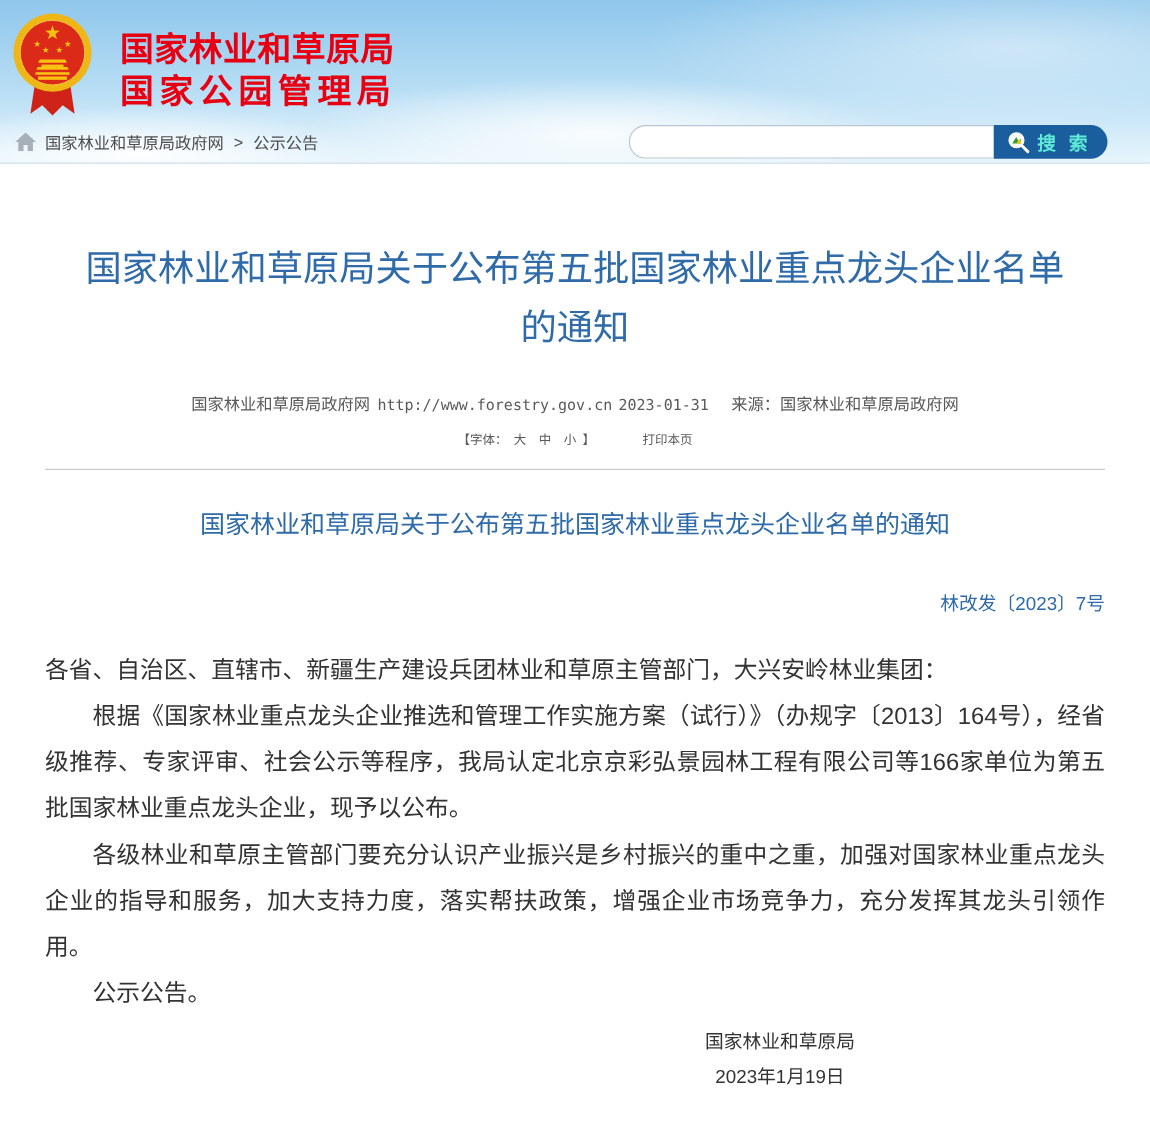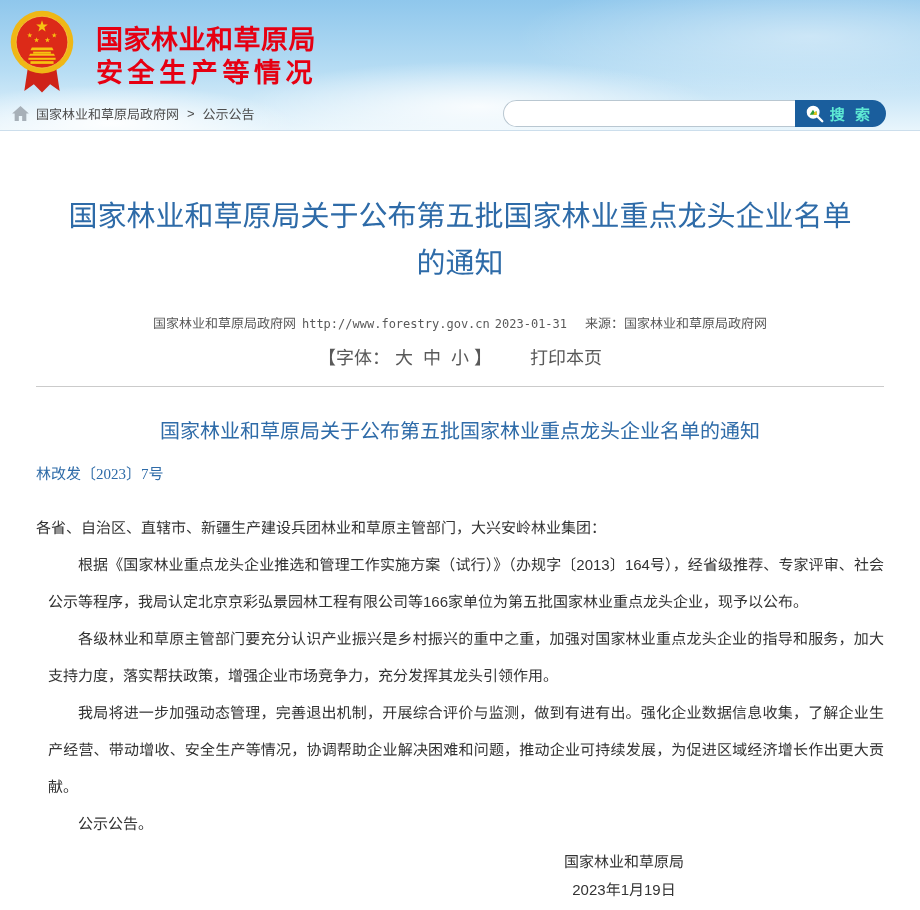--- a/index.html
+++ b/index.html
@@ -58,37 +58,37 @@
   .article-title {
     margin:62px auto 0; max-width:808px; text-align:center;
     color:#2e6ba8; font-size:29px; line-height:47px; font-weight:400;
   }
   .article-meta { margin-top:26px; text-align:center; font-size:13px; color:#595959; }
   .mono { font-family:"DejaVu Sans Mono","Liberation Mono",monospace; font-size:12px; }
   .meta-url  { margin-left:6px; }
   .meta-date { margin-left:5px; }
   .meta-from { margin-left:18px; }
 
-  .article-toolbar { margin-top:11px; text-align:center; font-size:18px; color:#595959; }
+  .article-toolbar { margin-top:11px; text-align:center; font-size:10px; color:#595959; }
   .font-link { color:#595959; text-decoration:none; margin:0 5px; cursor:pointer; }
   .print-link { margin-left:38px; color:#595959; text-decoration:none; cursor:pointer; }
 
   .divider { margin-top:17px; border:none; border-top:1px solid #cbcbcb; }
 
   .article-subtitle {
     margin-top:31px; text-align:center; color:#2e6ba8;
     font-size:20px; line-height:26px; font-weight:400;
   }
-  .doc-number { margin-top:18px; text-align:left; color:#2e6ba8; font-size:15px;font-family:Liberation Serif, serif; }
+  .doc-number { margin-top:38px; text-align:right; color:#2e6ba8; font-size:15px; }
 
   .para {
-    font-size:15px; line-height:37px; color:#333; text-align:justify;
+    font-size:19px; line-height:37px; color:#333; text-align:justify;
   }
   .para.first { margin-top:26px; }
-  .para.indent { text-indent:2em;margin-left:12px; }
+  .para.indent { text-indent:2em; }
 
   .signature {
     margin:6px 200px 0 auto; width:max-content;
     text-align:center; font-size:15px; line-height:28px; color:#333;
   }
 </style>
 <title>国家林业和草原局关于公布第五批国家林业重点龙头企业名单的通知</title></head>
 <body>
 
 <header class="site-header">
@@ -109,21 +109,21 @@
         <use href="#st" fill="#f7c211" transform="translate(68,40) scale(4)"></use>
         <path d="M33 62 h34 l-2 -4 h-30 Z" fill="#f7c211"></path>
         <rect x="37" y="64" width="26" height="3" fill="#f7c211"></rect>
         <path d="M31 70 h38 l-1.5 -3 h-35 Z" fill="#f7c211"></path>
         <rect x="30" y="73" width="40" height="3" fill="#f7c211"></rect>
         <rect x="33" y="78" width="34" height="4" fill="#f7c211"></rect>
       </svg>
     </div>
     <div class="brand-titles">
       <div class="brand-line1">国家林业和草原局</div>
-      <div class="brand-line2">安全生产等情况</div>
+      <div class="brand-line2">国家公园管理局</div>
     </div>
   </div>
 
   <div class="header-row">
     <div class="breadcrumb">
       <span class="home-icon">
         <svg width="17" height="15" viewBox="0 0 20 18" aria-hidden="true">
           <path d="M10 0 L20 9 H17 V18 H12 V12 H8 V18 H3 V9 H0 Z" fill="#a7b0b8"></path>
         </svg>
       </span>
@@ -162,20 +162,19 @@
   </div>
 
   <hr class="divider">
 
   <h2 class="article-subtitle">国家林业和草原局关于公布第五批国家林业重点龙头企业名单的通知</h2>
   <div class="doc-number">林改发〔2023〕7号</div>
 
   <p class="para first">各省、自治区、直辖市、新疆生产建设兵团林业和草原主管部门，大兴安岭林业集团：</p>
   <p class="para indent">根据《国家林业重点龙头企业推选和管理工作实施方案（试行）》（办规字〔2013〕164号），经省级推荐、专家评审、社会公示等程序，我局认定北京京彩弘景园林工程有限公司等166家单位为第五批国家林业重点龙头企业，现予以公布。</p>
   <p class="para indent">各级林业和草原主管部门要充分认识产业振兴是乡村振兴的重中之重，加强对国家林业重点龙头企业的指导和服务，加大支持力度，落实帮扶政策，增强企业市场竞争力，充分发挥其龙头引领作用。</p>
-  <p class="para indent">我局将进一步加强动态管理，完善退出机制，开展综合评价与监测，做到有进有出。强化企业数据信息收集，了解企业生产经营、带动增收、安全生产等情况，协调帮助企业解决困难和问题，推动企业可持续发展，为促进区域经济增长作出更大贡献。</p>
   <p class="para indent">公示公告。</p>
 
   <div class="signature">
     <div>国家林业和草原局</div>
     <div>2023年1月19日</div>
   </div>
 </main>
 
 </body></html>

